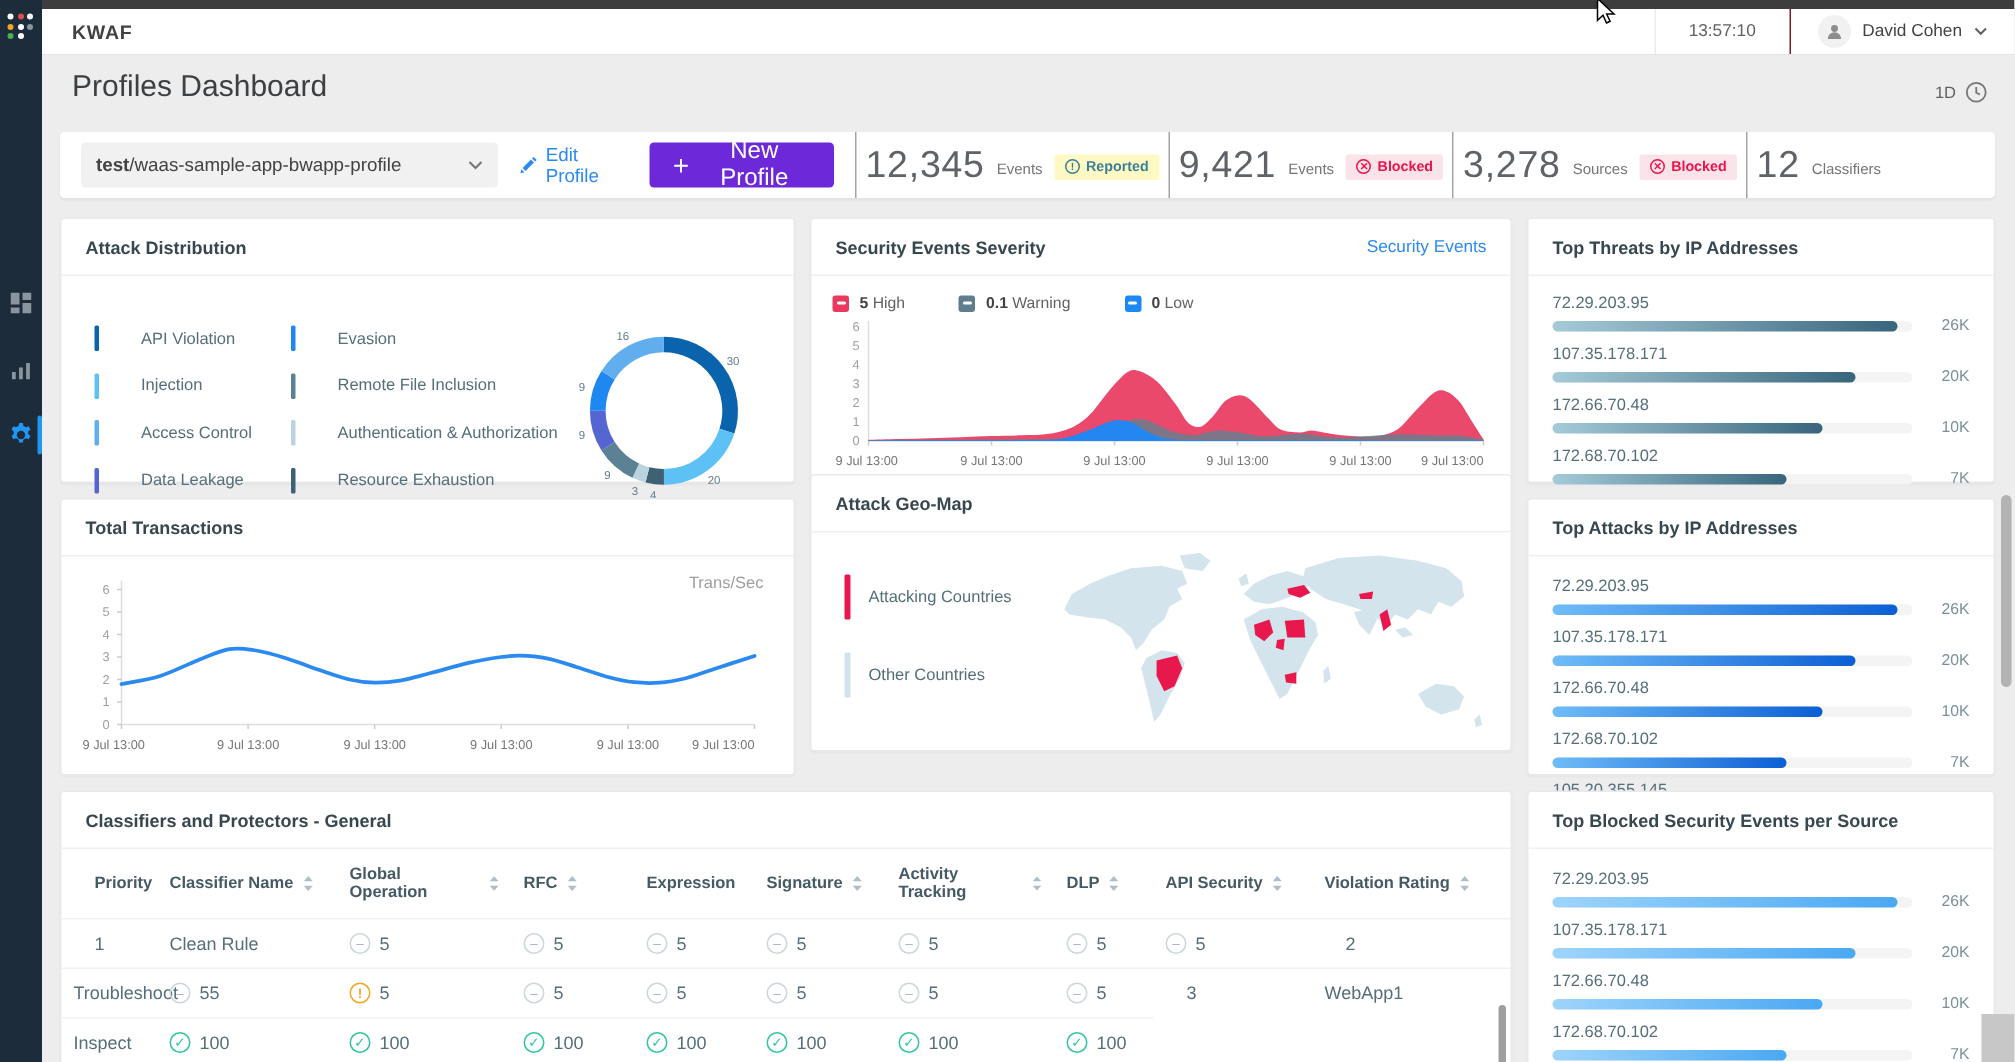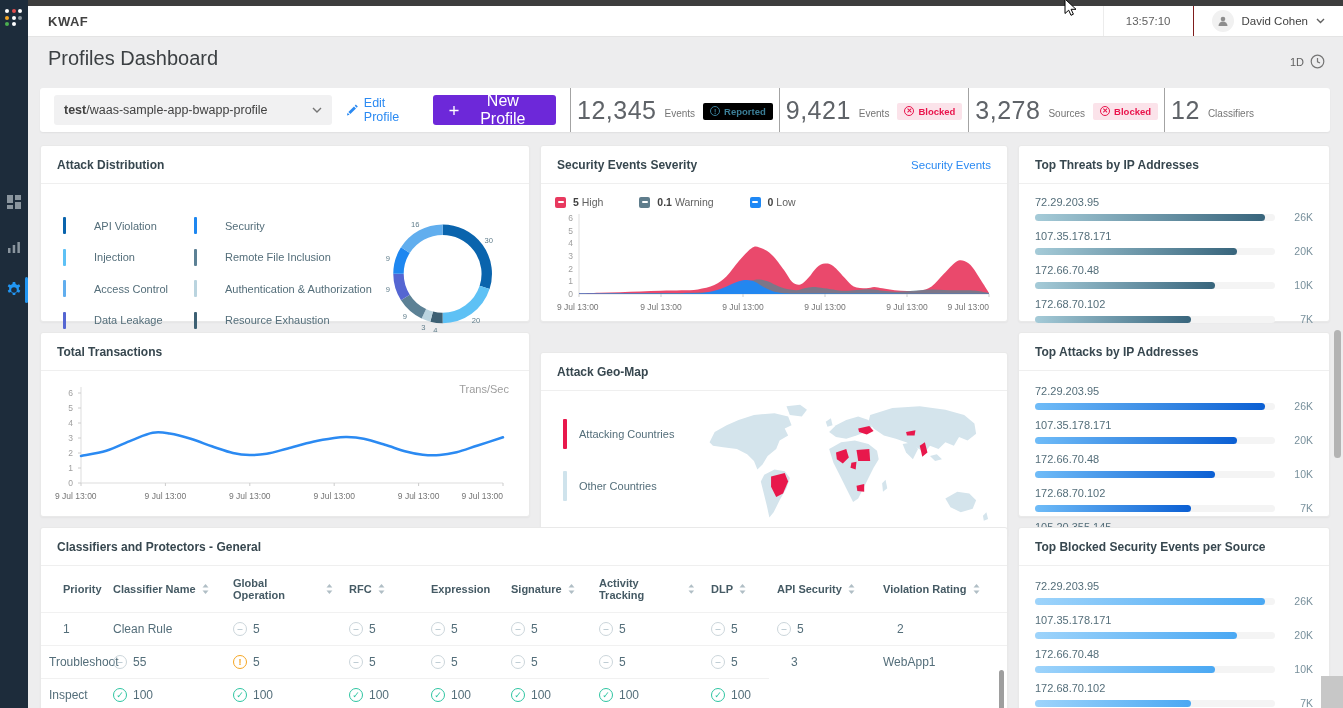--- a/index.html
+++ b/index.html
@@ -27,21 +27,21 @@
 .toolbar{position:absolute;left:40px;top:88px;width:1290px;height:44px;background:#fff;border-radius:3px;box-shadow:0 1px 2px rgba(0,0,0,.06);display:flex;z-index:5}
 .ctl-sec{width:530px;display:flex;align-items:center;padding:0 14px;gap:14px}
 .profile-select{width:302px;height:30px;background:#f1f1f2;border-radius:3px;display:flex;align-items:center;padding:0 10px;font-size:12.5px;color:#424242;cursor:pointer}
 .profile-select .chev{margin-left:auto;color:#757575}
 .link-btn{display:flex;align-items:center;gap:6px;color:#2b8af2;font-size:12.5px;cursor:pointer}
 .primary-btn{height:30px;background:#6d28d9;color:#fff;border:none;border-radius:3px;font-size:16px;padding:0 16px;display:flex;align-items:center;gap:7px;cursor:pointer;font-family:inherit}
 .stat-sec{flex:1;border-left:1px solid #a3a3a3;display:flex;align-items:center;padding:0 6px;gap:8px}
 .stat-val{font-size:25px;font-weight:300;color:#5f6368;letter-spacing:.5px}
 .stat-unit{font-size:10px;color:#757575;margin-top:6px}
 .badge{display:flex;align-items:center;gap:4px;font-size:9.5px;border-radius:2px;padding:3px 7px;margin-top:2px;font-weight:bold}
-.badge.info{background:#000000;color:#3b7f98}
+.badge.info{background:#fef9c3;color:#3b7f98}
 .badge.danger{background:#fbe3ea;color:#e9144c}
 .badge .bic{width:10px;height:10px;border:1px solid currentColor;border-radius:50%;display:flex;align-items:center;justify-content:center;font-size:7px;font-weight:bold}
 
 .panel{position:absolute;background:#fff;border:1px solid #e9e9e9;border-radius:3px;box-shadow:0 1px 2px rgba(0,0,0,.04)}
 .p-head{height:38px;display:flex;align-items:center;padding:0 16px;border-bottom:1px solid #efefef}
 .p-title{font-size:12px;font-weight:bold;color:#37474f}
 .p-link{margin-left:auto;font-size:11.5px;color:#2b8af2;cursor:pointer}
 .p-body{padding:10px 16px}
 
 .atk-wrap{display:flex;align-items:center}
@@ -219,21 +219,21 @@
         <div class="atk-item">
           <span class="atk-chip" style="background: rgb(97, 174, 238);"></span>
           <span>Access Control</span>
         </div>
         <div class="atk-item">
           <span class="atk-chip" style="background: rgb(85, 102, 210);"></span>
           <span>Data Leakage</span>
         </div>
         <div class="atk-item">
           <span class="atk-chip" style="background: rgb(30, 135, 240);"></span>
-          <span>Security</span>
+          <span>Evasion</span>
         </div>
         <div class="atk-item">
           <span class="atk-chip" style="background: rgb(92, 129, 149);"></span>
           <span>Remote File Inclusion</span>
         </div>
         <div class="atk-item">
           <span class="atk-chip" style="background: rgb(186, 212, 223);"></span>
           <span>Authentication &amp; Authorization</span>
         </div>
         <div class="atk-item">
@@ -397,21 +397,21 @@
         <line x1="283.2" y1="104" x2="283.2" y2="107" stroke="#ccc" stroke-width="1"></line>
         <text x="283.2" y="120" text-anchor="middle" font-size="8.5" fill="#757575">9 Jul 13:00</text>
         <line x1="367.6" y1="104" x2="367.6" y2="107" stroke="#ccc" stroke-width="1"></line>
         <text x="367.6" y="120" text-anchor="middle" font-size="8.5" fill="#757575">9 Jul 13:00</text>
         <line x1="452" y1="104" x2="452" y2="107" stroke="#ccc" stroke-width="1"></line>
         <text x="452" y="120" text-anchor="end" font-size="8.5" fill="#757575">9 Jul 13:00</text>
       </svg>
   </div>
 </div>
 
-<div class="panel" style="left:540px;top:352px;width:468px;height:185px">
+<div class="panel" style="left:540px;top:316px;width:468px;height:185px">
   <div class="p-head">
       <span class="p-title">Attack Geo-Map</span>
     </div>
   <div class="p-body geo-wrap">
     <div class="geo-legend" id="geo-legend">
         <div class="geo-li">
           <span class="geo-chip" style="background: rgb(232, 24, 76);"></span>
           <span>Attacking Countries</span>
         </div>
         <div class="geo-li">

